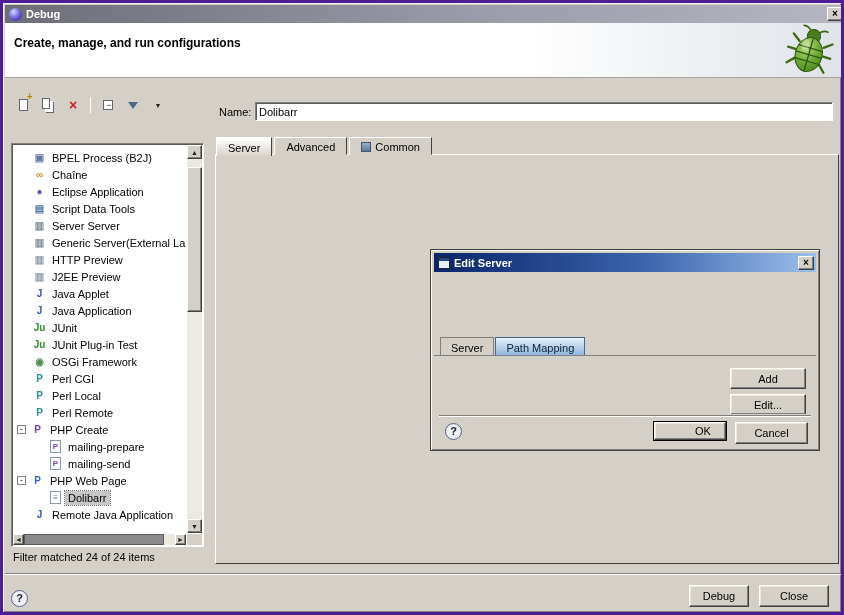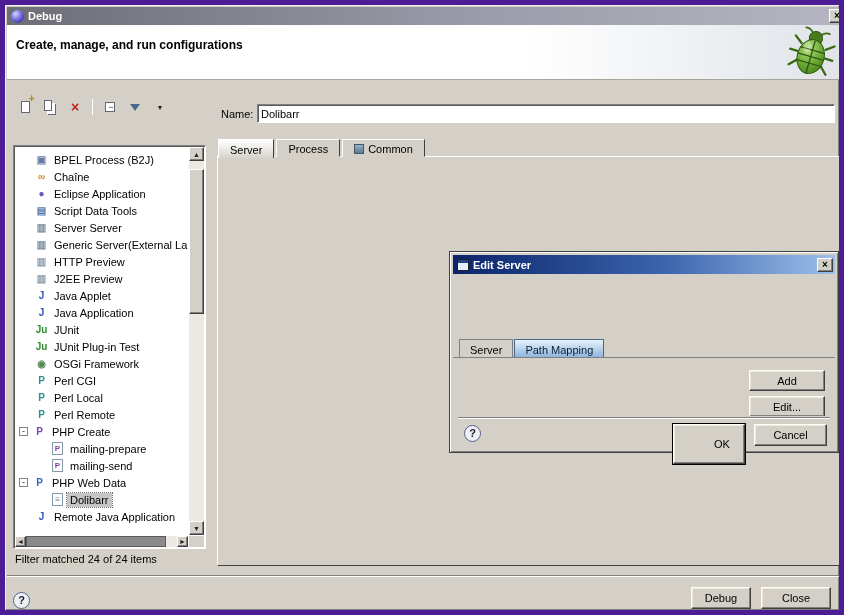--- a/index.html
+++ b/index.html
@@ -1,19 +1,19 @@
 <!DOCTYPE html>
 <html><head>
 <meta charset="utf-8">
 <style>
   *{box-sizing:border-box;margin:0;padding:0;}
   html,body{background:#808080;}
   .root{position:relative;width:844px;height:615px;background:#d4d0c8;
     font-family:"Liberation Sans",sans-serif;font-size:11px;color:#000;overflow:hidden;
-    border:5px solid #4c1d95;box-shadow:inset 1px 1px 0 #efefef, inset -1px -1px 0 #808080;}
+    border:3px solid #4c1d95;box-shadow:inset 1px 1px 0 #efefef, inset -1px -1px 0 #808080;}
 
   
   .titlebar{position:absolute;left:2px;top:2px;width:840px;height:18px;
     background:linear-gradient(90deg,#6d6d78,#9a9aa8 55%,#b6b6c2);
     display:flex;align-items:center;padding:0 2px;color:#fff;font-weight:bold;}
   .app-icon{width:13px;height:13px;margin:0 4px 0 2px;border-radius:50%;
     background:radial-gradient(circle at 35% 30%,#cfd6ff,#5a4fd0 60%,#2a2470);flex:0 0 auto;}
   .title-text{flex:1;font-size:11px;}
   .win-btn{width:16px;height:14px;background:#d4d0c8;border:1px solid;border-color:#fff #404040 #404040 #fff;
     box-shadow:inset -1px -1px 0 #808080;color:#000;font-weight:bold;font-size:10px;line-height:11px;text-align:center;}
@@ -116,21 +116,21 @@
   .url-base{position:absolute;left:290px;top:467px;width:280px;height:18px;}
   .url-path{position:absolute;left:578px;top:467px;width:230px;height:18px;}
   .btn-apply{position:absolute;left:665px;top:526px;width:76px;height:22px;}
   .btn-revert{position:absolute;left:749px;top:526px;width:74px;height:22px;}
   .footer-sep{position:absolute;left:2px;top:570px;width:840px;height:2px;border-top:1px solid #808080;border-bottom:1px solid #fff;}
   .help-main{position:absolute;left:8px;top:587px;}
   .btn-debug{position:absolute;left:686px;top:582px;width:60px;height:22px;}
   .btn-close{position:absolute;left:756px;top:582px;width:70px;height:22px;}
 
   
-  .dialog{position:absolute;left:444px;top:246px;width:390px;height:202px;background:#d4d0c8;z-index:10;
+  .dialog{position:absolute;left:427px;top:246px;width:390px;height:202px;background:#d4d0c8;z-index:10;
     border:1px solid #404040;box-shadow:inset 1px 1px 0 #fff, inset -1px -1px 0 #808080;}
   .dlg-titlebar{position:absolute;left:3px;top:3px;right:3px;height:19px;
     background:linear-gradient(90deg,#0a246a,#3a64ad 55%,#9cc0ea);
     display:flex;align-items:center;color:#fff;font-weight:bold;padding:0 2px;}
   .dlg-icon{width:12px;height:12px;margin:0 4px 0 2px;border:1px solid #223;
     background:linear-gradient(#224488 35%,#e8eef8 35%);flex:0 0 auto;}
   .dlg-title-text{flex:1;}
   .dlg-header{position:absolute;left:3px;top:22px;right:3px;height:60px;
     background:linear-gradient(90deg,#ffffff 55%,#cfe0f2);border-bottom:1px solid #9aa8b8;}
   .dlg-h-title{position:absolute;left:12px;top:10px;font-size:12px;font-weight:bold;}
@@ -154,21 +154,21 @@
   .td1{width:148px;text-align:center;}
   .td2{flex:1;display:flex;align-items:center;padding-left:4px;}
   .folder-icon{display:inline-block;width:13px;height:10px;background:linear-gradient(#f7d36a,#dca82e);
     border:1px solid #9a7418;border-radius:1px;position:relative;margin-right:4px;flex:0 0 auto;}
   .folder-icon::before{content:"";position:absolute;left:-1px;top:-4px;width:6px;height:3px;background:#e8bc4a;
     border:1px solid #9a7418;border-bottom:none;}
   .dlg-add{position:absolute;left:296px;top:12px;width:76px;height:21px;}
   .dlg-edit{position:absolute;left:296px;top:38px;width:76px;height:21px;}
   .dlg-bottom-sep{position:absolute;left:8px;top:165px;right:8px;height:2px;border-top:1px solid #808080;border-bottom:1px solid #fff;}
   .dlg-help{position:absolute;left:14px;top:173px;}
-  .dlg-ok{position:absolute;left:223px;top:172px;width:72px;height:40px;padding-left:26px;}
+  .dlg-ok{position:absolute;left:223px;top:172px;width:72px;height:18px;padding-left:26px;}
   .dlg-cancel{position:absolute;left:304px;top:172px;width:73px;height:22px;}
 </style>
 </head>
 <body>
 
 <div class="root">
 
   <div class="titlebar">
     <span class="app-icon"></span>
     <span class="title-text">Debug</span>
@@ -319,21 +319,21 @@
           <span class="tree-label">mailing-prepare</span>
         </div>
         <div class="tree-row" style="padding-left: 18px;">
           <span class="exp-spacer"></span>
           <span class="tree-icon file-style" style="color: rgb(119, 68, 170);">P</span>
           <span class="tree-label">mailing-send</span>
         </div>
         <div class="tree-row" style="padding-left: 2px;">
           <span class="expander">-</span>
           <span class="tree-icon" style="color: rgb(51, 102, 187);">P</span>
-          <span class="tree-label">PHP Web Data</span>
+          <span class="tree-label">PHP Web Page</span>
         </div>
         <div class="tree-row selected" style="padding-left: 18px;">
           <span class="exp-spacer"></span>
           <span class="tree-icon file-style" style="color: rgb(102, 119, 136);">≡</span>
           <span class="tree-label">Dolibarr</span>
         </div>
         <div class="tree-row" style="padding-left: 2px;">
           <span class="exp-spacer"></span>
           <span class="tree-icon" style="color: rgb(51, 85, 187);">J</span>
           <span class="tree-label">Remote Java Application</span>
@@ -355,21 +355,21 @@
   <div class="filter-status">Filter matched 24 of 24 items</div>
 
   <span class="name-label">Name:</span>
   <input class="field name-input" value="Dolibarr" style="">
 
   <div class="tabs">
     <div class="tab active">
         <span>Server</span>
       </div>
     <div class="tab">
-        <span>Process</span>
+        <span>Advanced</span>
       </div>
     <div class="tab">
         <span class="tab-ic"></span>
         <span>Common</span>
       </div>
   </div>
   <div class="tab-panel"></div>
 
   <div class="groupbox g-server">
     <span class="group-label">Server</span>

